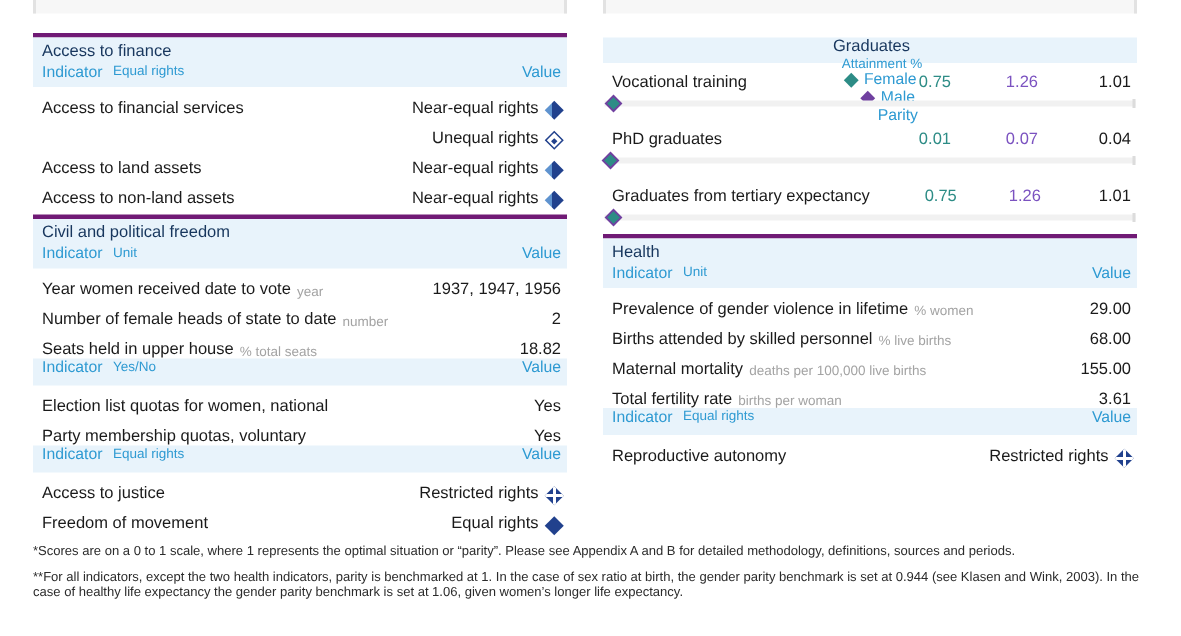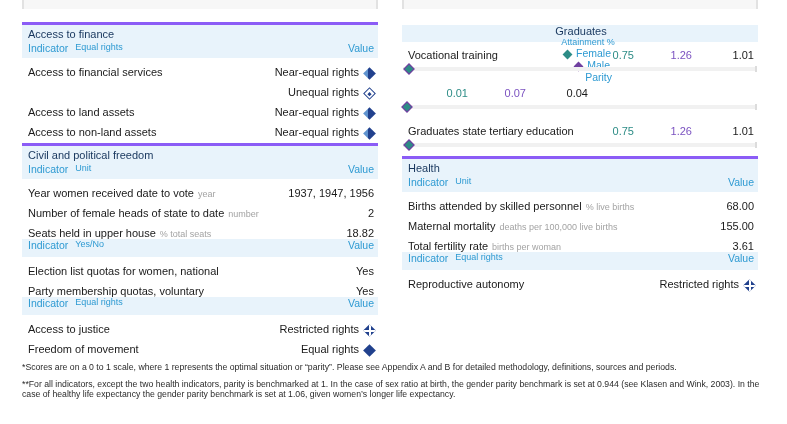--- a/index.html
+++ b/index.html
@@ -11,21 +11,21 @@
   .remnant { position:absolute; top:0; height:9px; background:#f7f7f7;
              border-left:2px solid #e2e2e2; border-right:2px solid #e2e2e2; }
   .remnant.left { left:22px; width:356px; }
   .remnant.right { left:402px; width:356px; }
 
   .col { position:absolute; width:356px; }
   .col.left { left:22px; top:22px; }
   .col.right { left:402px; top:25px; }
 
   .tbl { width:100%; }
-  .tbl.bordered { border-top:3px solid #8b5cf6; }
+  .tbl.bordered { border-top:3px solid #701a75; }
 
   .band { background:#e8f3fb; }
   .title-row { height:17px; display:flex; align-items:center; padding:0 4px 0 6px; }
   .tbl-title { color:#17365d; font-size:11px; }
   .sub-note { color:#2e9ad2; font-size:9px; margin-left:14px; }
   .subhead { height:16px; display:flex; padding:0 4px 0 6px; }
   .subhead .ind { color:#2e9ad2; font-size:10.5px; }
   .subhead .unit-type { color:#2e9ad2; font-size:9px; margin-left:7px; }
   .subhead .val { color:#2e9ad2; font-size:10.5px; margin-left:auto; }
 
@@ -199,32 +199,33 @@
           <span class="gcell male mal">1.26</span>
           <span class="gcell parity">1.01</span>
         </div>
         <div class="track">
           <span class="marker" style="left: 6px;"></span>
         </div>
       </div>
 
       <div class="ggroup">
         <div class="grow">
+          <span class="lbl">PhD graduates</span>
           <span class="gcell fem">0.01</span>
           <span class="gcell male mal">0.07</span>
           <span class="gcell parity">0.04</span>
         </div>
         <div class="track">
           <span class="marker" style="left: 4px;"></span>
         </div>
       </div>
 
       <div class="ggroup">
         <div class="grow">
-          <span class="lbl">Graduates state tertiary education</span>
+          <span class="lbl">Graduates from tertiary expectancy</span>
           <span class="gcell fem">0.75</span>
           <span class="gcell male mal">1.26</span>
           <span class="gcell parity">1.01</span>
         </div>
         <div class="track">
           <span class="marker" style="left: 6px;"></span>
         </div>
       </div>
     </div>
 
@@ -233,20 +234,25 @@
         <div class="title-row">
           <span class="tbl-title">Health</span>
         </div>
         <div class="subhead">
           <span class="ind">Indicator</span>
           <span class="unit-type">Unit</span>
           <span class="val">Value</span>
         </div>
       </div>
       <div class="row">
+        <span class="lbl">Prevalence of gender violence in lifetime</span>
+        <span class="u">% women</span>
+        <span class="v">29.00</span>
+      </div>
+      <div class="row">
         <span class="lbl">Births attended by skilled personnel</span>
         <span class="u">% live births</span>
         <span class="v">68.00</span>
       </div>
       <div class="row">
         <span class="lbl">Maternal mortality</span>
         <span class="u">deaths per 100,000 live births</span>
         <span class="v">155.00</span>
       </div>
       <div class="row">

